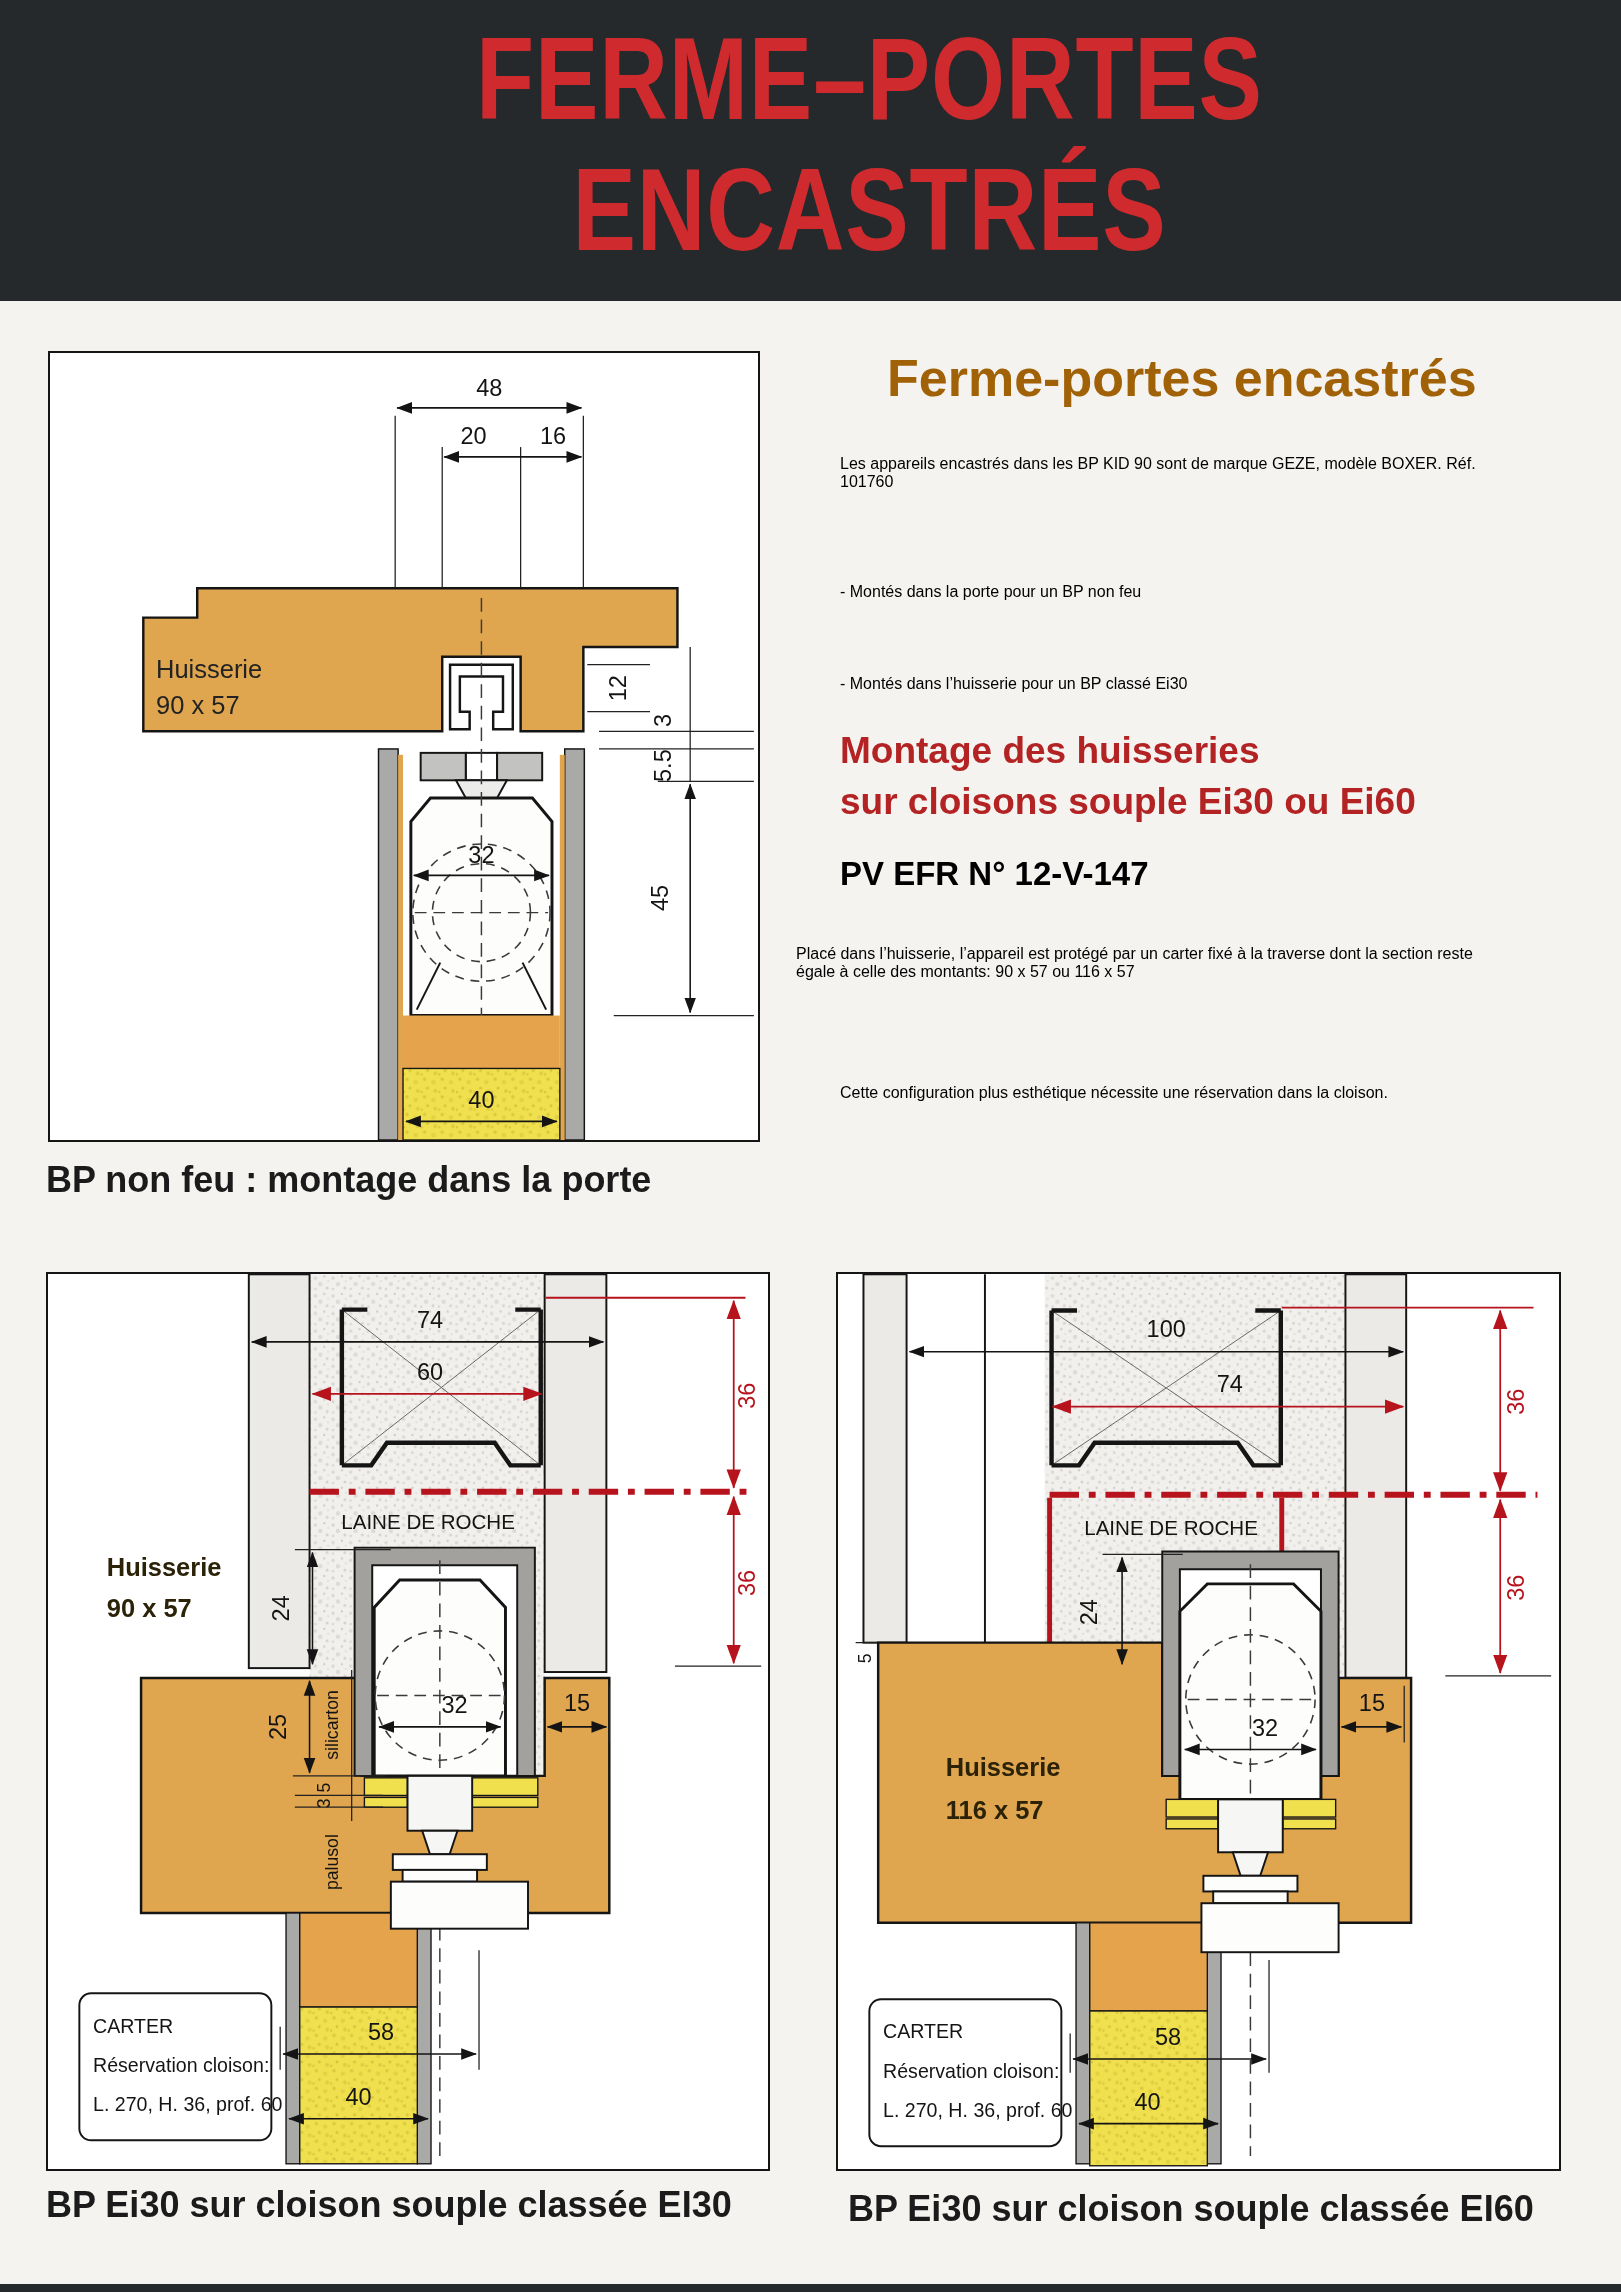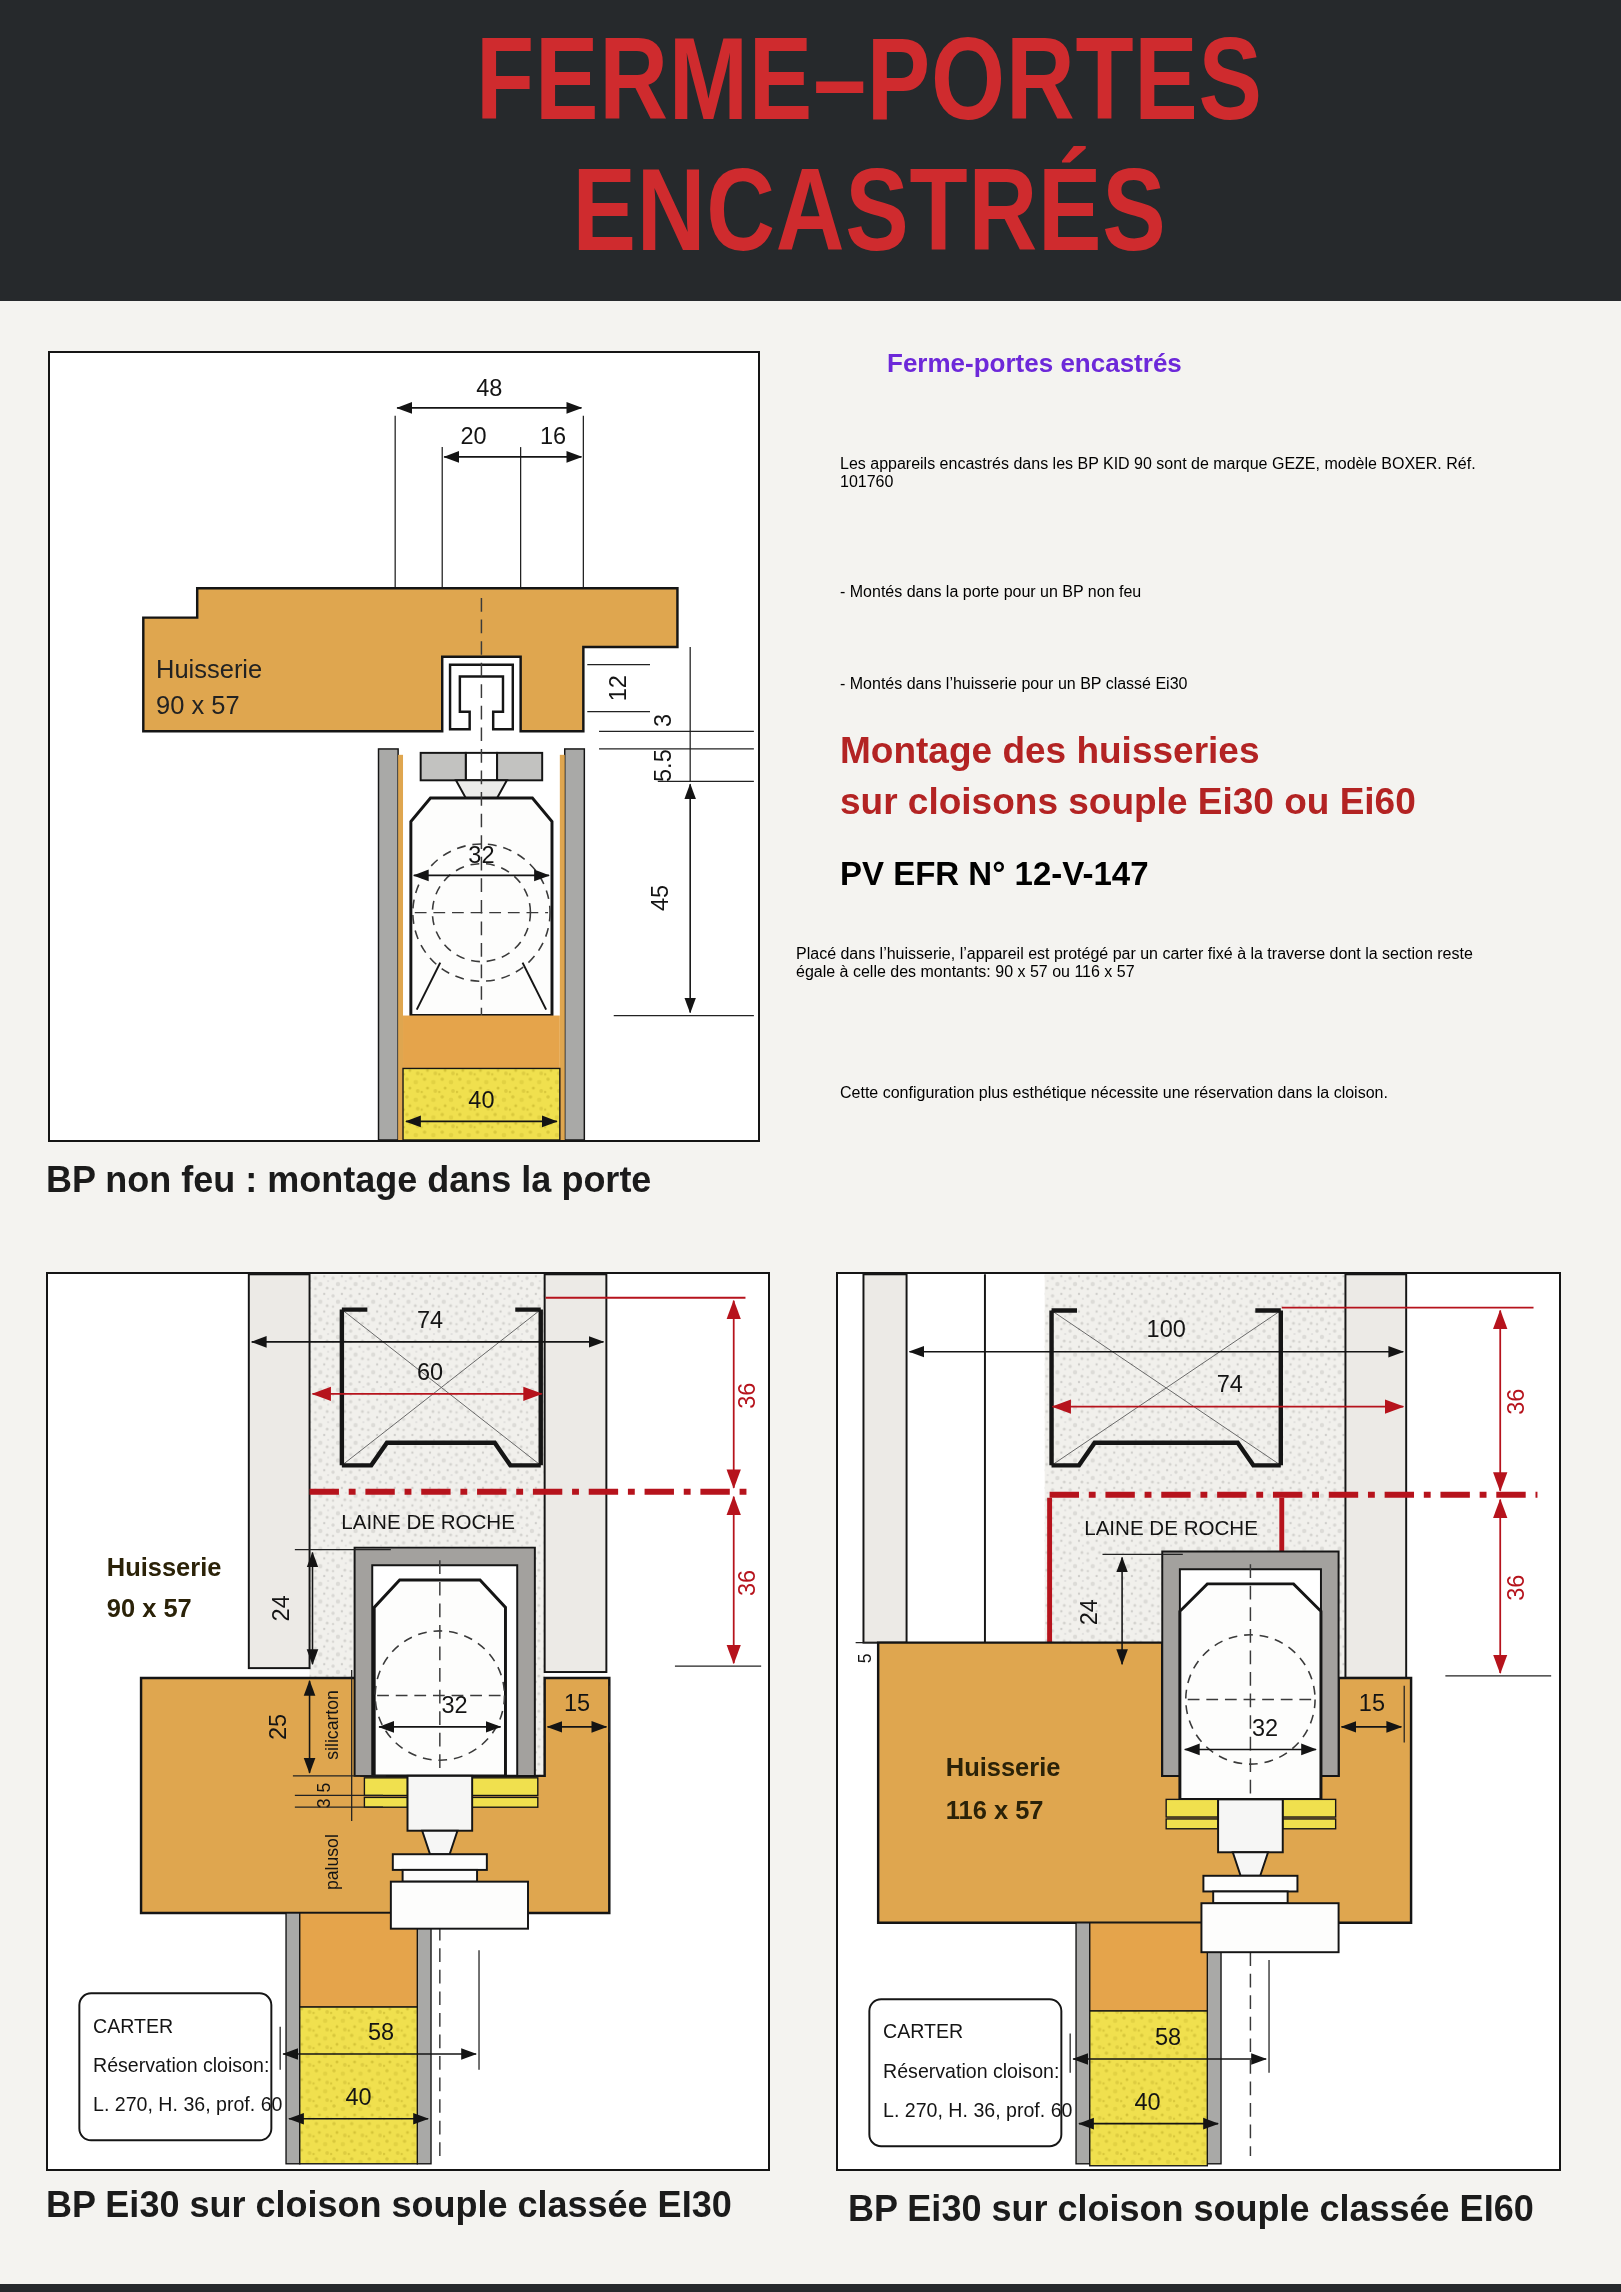--- a/index.html
+++ b/index.html
@@ -14,21 +14,21 @@
   .dbox{position:absolute;background:#ffffff;border:2.9px solid #151515;}
   #box1{left:48px;top:351px;width:708px;height:787px;}
   #box2{left:46px;top:1272px;width:720px;height:895px;}
   #box3{left:836px;top:1272px;width:721px;height:895px;}
   .cap{position:absolute;font-weight:bold;font-size:36px;color:#1b1b1b;white-space:nowrap;}
   #cap1{left:46px;top:1159px;}
   #cap2{left:46px;top:2184px;}
   #cap3{left:848px;top:2188px;}
   
   #art{position:absolute;left:840px;top:348px;width:686px;color:#1c1c1c;}
-  #art h1{margin:0 0 16px 47px;font-size:26px;font-weight:bold;color:#6d28d9;}
+  #art h1{margin:0 0 16px 47px;font-size:52px;font-weight:bold;color:#a16207;}
   #p1{position:absolute;left:840px;top:439px;width:686px;}
   #b1{position:absolute;left:840px;top:567px;width:686px;}
   #b2{position:absolute;left:840px;top:659px;width:686px;}
   #sub{position:absolute;left:840px;top:725px;width:725px;font-size:37px;font-weight:bold;color:#b32323;line-height:1.38;}
   #pv{position:absolute;left:840px;top:855px;width:686px;font-size:33px;font-weight:bold;}
   #p2{position:absolute;left:796px;top:929px;width:686px;}
   #p3{position:absolute;left:840px;top:1068px;width:686px;}
   
   svg text{font-family:"Liberation Sans",sans-serif;}
   .dim{font-size:24px;fill:#141414;}

